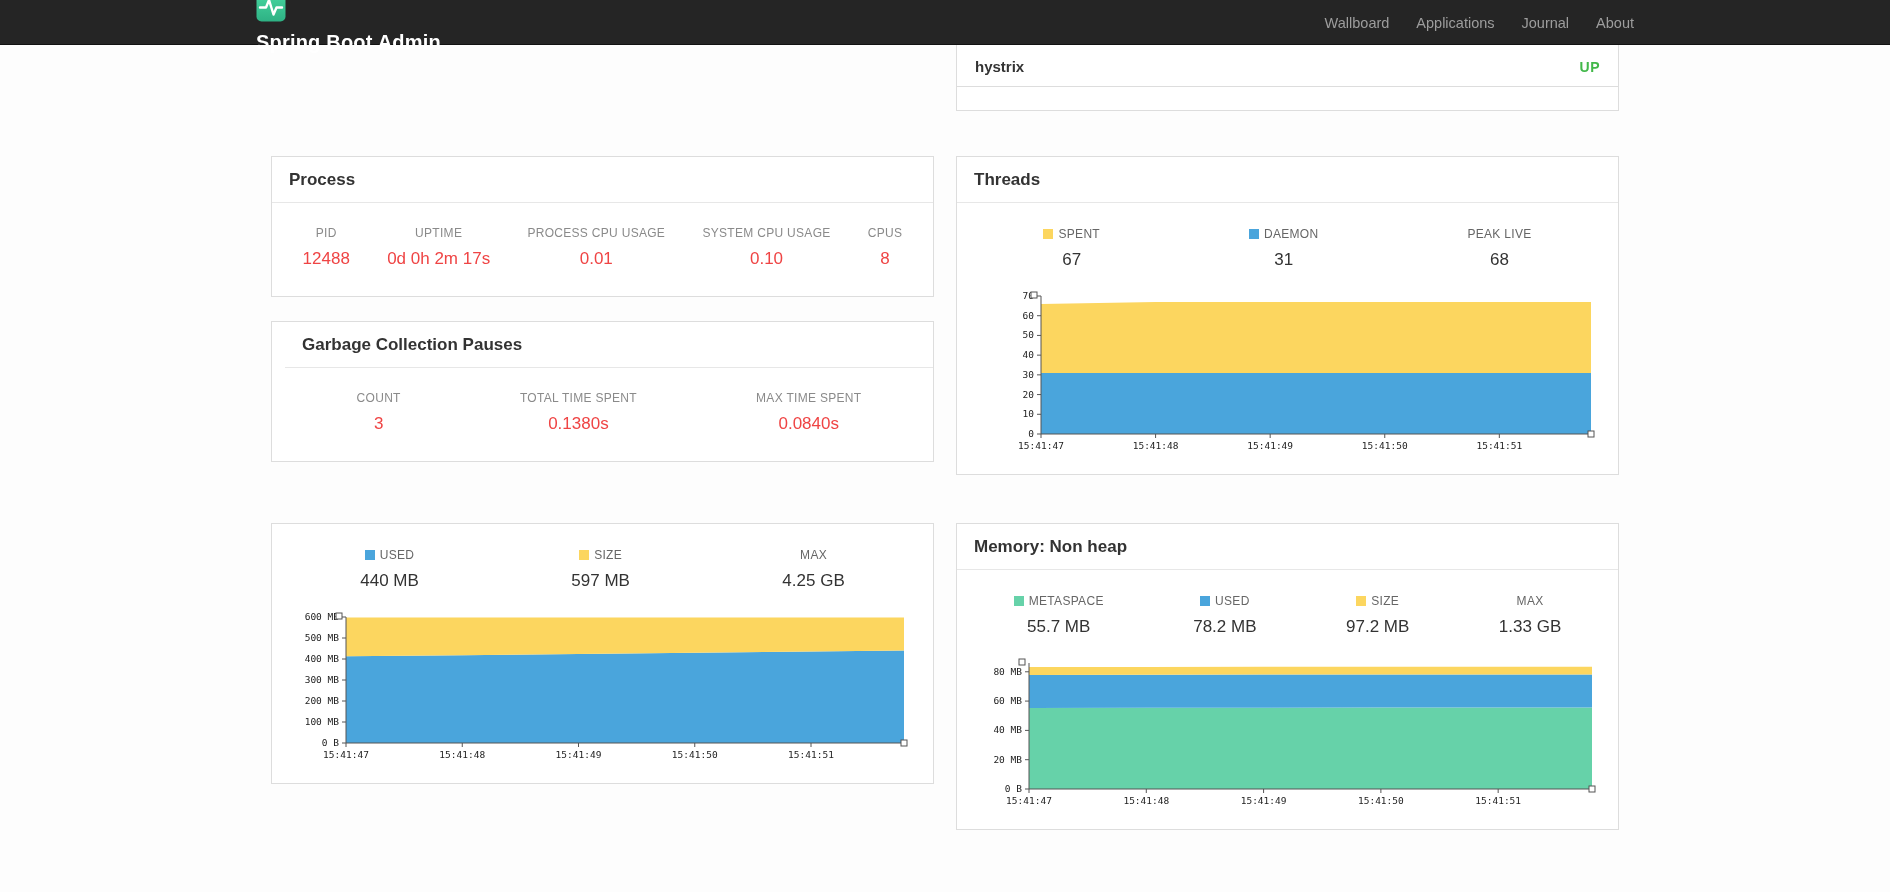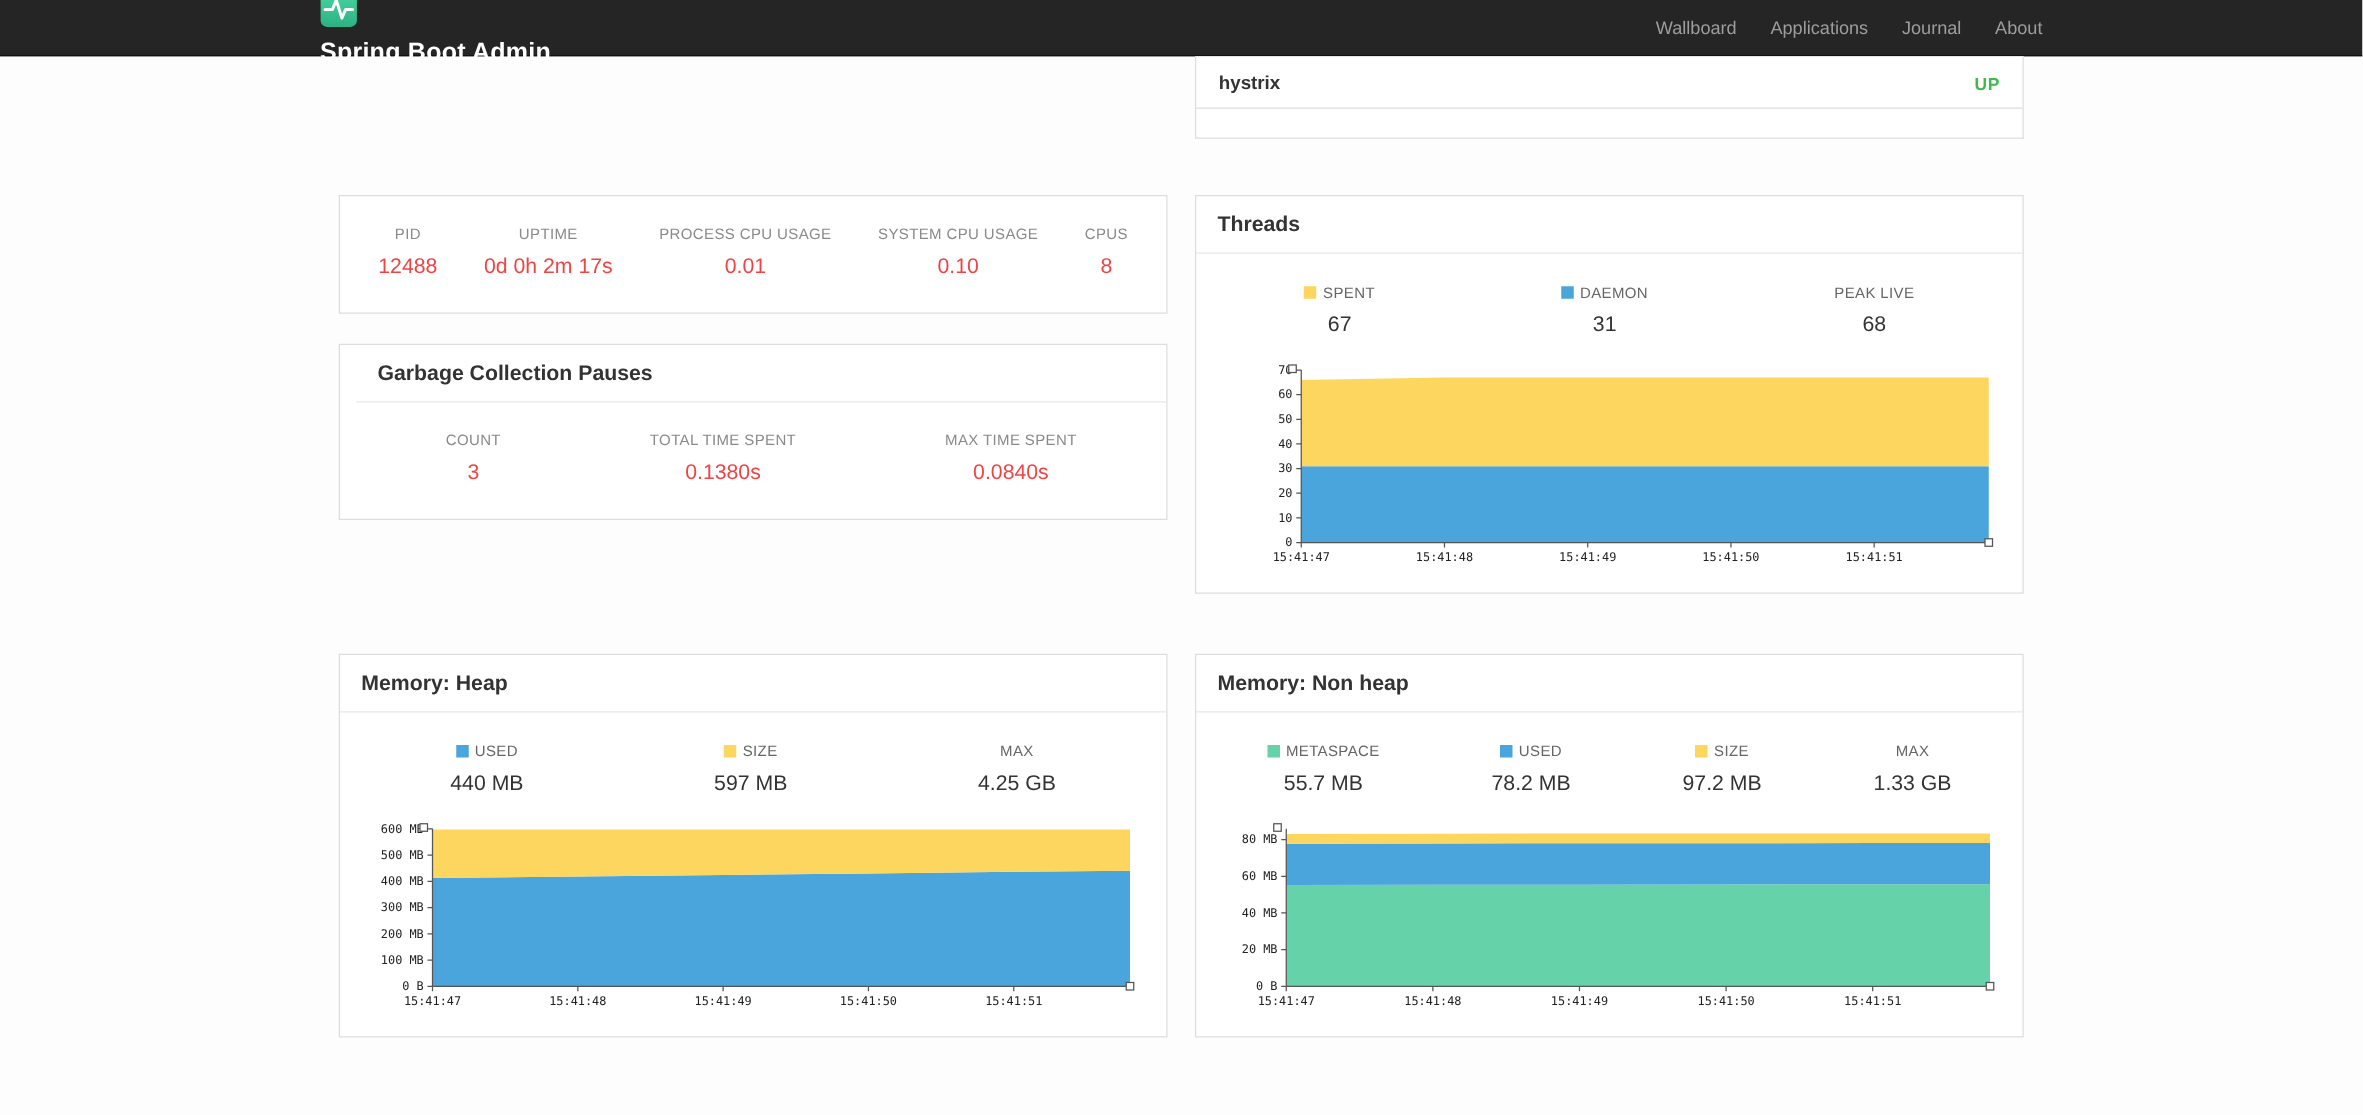--- a/index.html
+++ b/index.html
@@ -162,20 +162,21 @@
           <span class="app-name">hystrix</span>
           <span class="app-status" style="color: rgb(66, 184, 74);">UP</span>
         </div>
       </div>
     </div>
   </div>
 
   <div class="row row-mid">
     <div class="col">
       <div class="card">
+        <div class="card-title">Process</div>
         <div class="stats">
           <div class="stat">
             <div class="stat-label">PID</div>
             <div class="stat-value">12488</div>
           </div>
           <div class="stat">
             <div class="stat-label">UPTIME</div>
             <div class="stat-value">0d 0h 2m 17s</div>
           </div>
           <div class="stat">
@@ -273,21 +274,20 @@
               <rect x="617" y="143" width="6" height="6" fill="#fff" stroke="#555" stroke-width="1"></rect>
             </svg>
         </div>
       </div>
     </div>
   </div>
 
   <div class="row">
     <div class="col">
       <div class="card">
-        <div class="card-title">Memory: Heap</div>
         <div class="legend">
           <div class="legend-item">
             <div class="legend-head">
               <span class="swatch" style="background: rgb(74, 165, 220);"></span>
               <span>USED</span>
             </div>
             <div class="legend-value">440 MB</div>
           </div>
           <div class="legend-item">
             <div class="legend-head">

